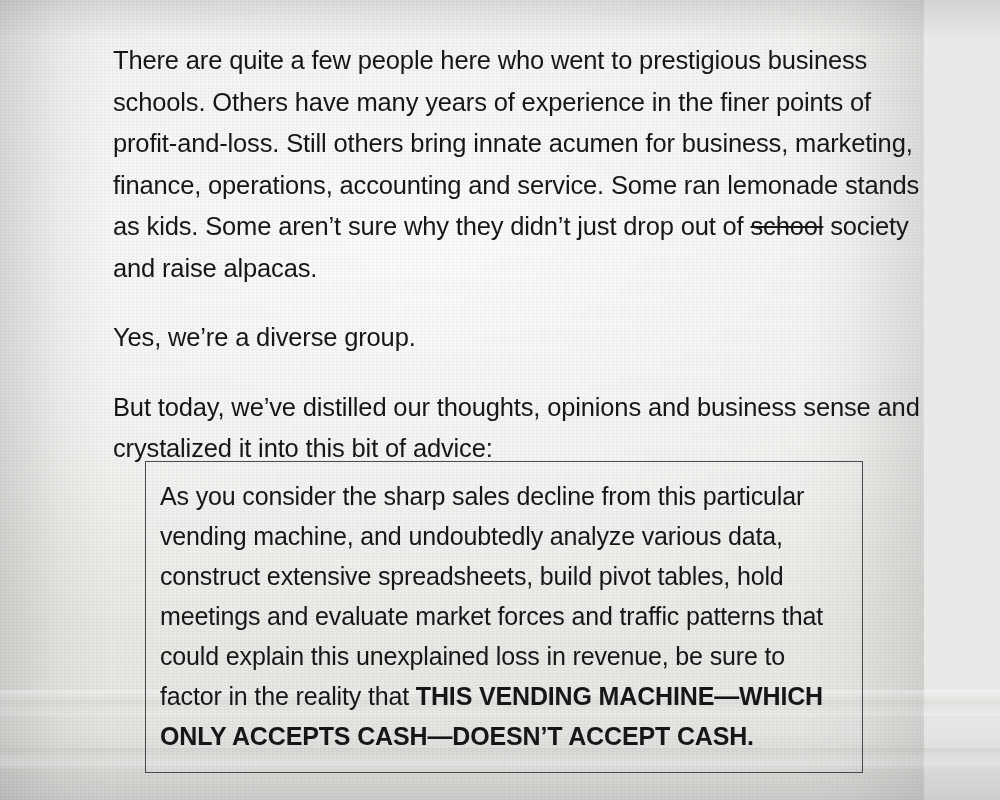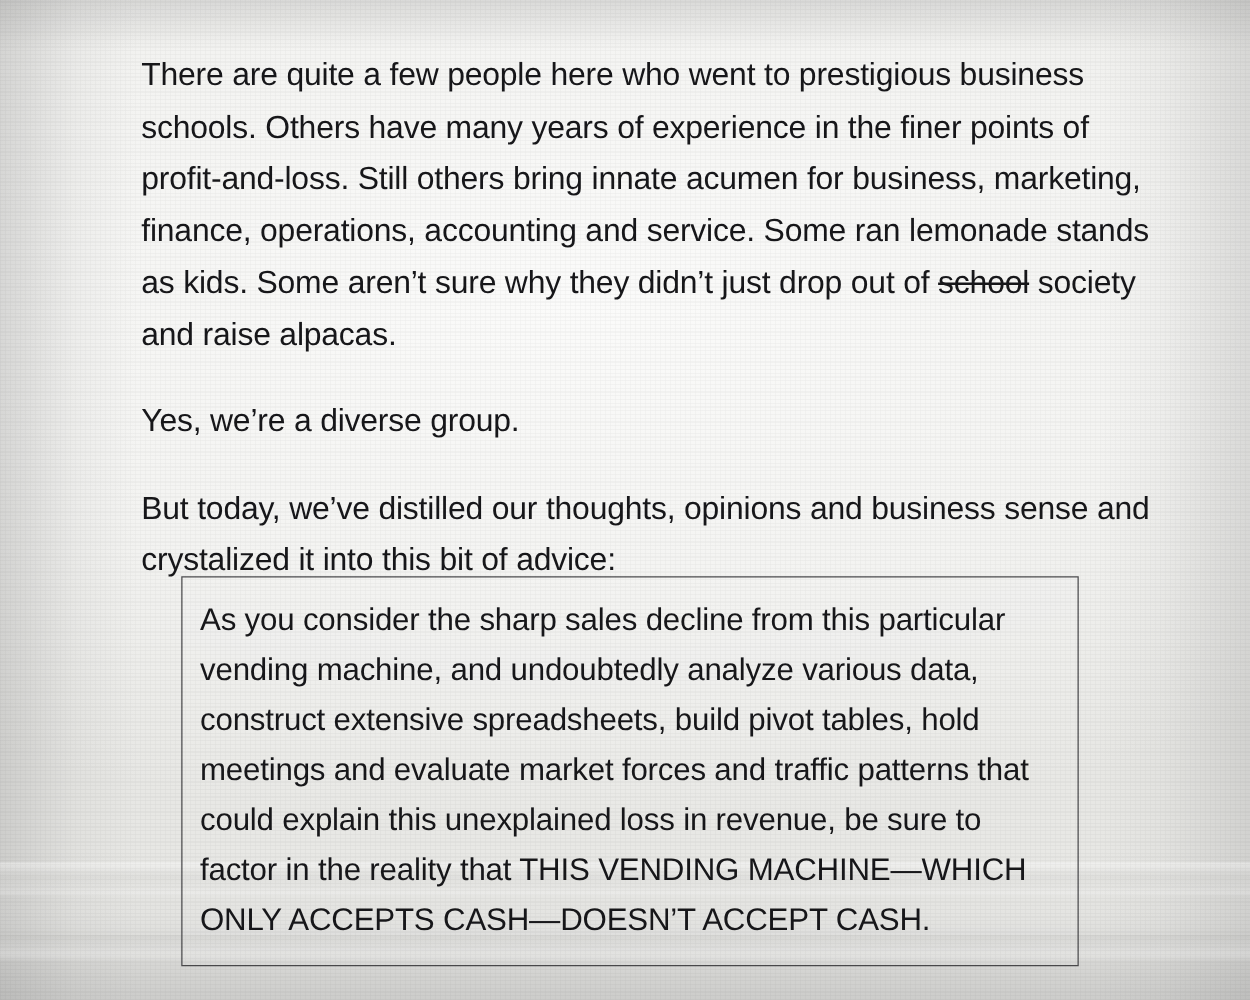--- a/index.html
+++ b/index.html
@@ -10,21 +10,21 @@
     width: 1000px;
     height: 800px;
     overflow: hidden;
     background: #e9e9e7;
     font-family: "Liberation Sans", sans-serif;
   }
 
   
   #paper-photo {
     position: relative;
-    width: 1000px;
+    width: 924px;
     height: 800px;
     background:
       radial-gradient(ellipse 900px 420px at 46% 30%, #fbfbfa 0%, #f3f3f1 58%, #e7e7e4 100%),
       linear-gradient(180deg, #f2f2f0 0%, #efefed 40%, #e6e6e3 100%);
     box-sizing: border-box;
   }
 
   
   .shade {
     position: absolute;
@@ -90,21 +90,21 @@
     border: 1.6px solid #4b4b4d;
     padding: 14px 16px 16px 14px;
     color: #17171a;
     font-size: 25px;
     line-height: 40px;
     letter-spacing: -0.15px;
     background: rgba(255,255,255,0.06);
   }
   .callout p { margin: 0; }
   .emph {
-    font-weight: normal;
+    font-weight: bold;
   }
 
   
   .noise {
     position: absolute;
     inset: 0;
     pointer-events: none;
     opacity: .055;
     background-image:
       repeating-linear-gradient(0deg, rgba(0,0,0,0.5) 0px, rgba(0,0,0,0.5) 1px, rgba(255,255,255,0) 1px, rgba(255,255,255,0) 3px),

